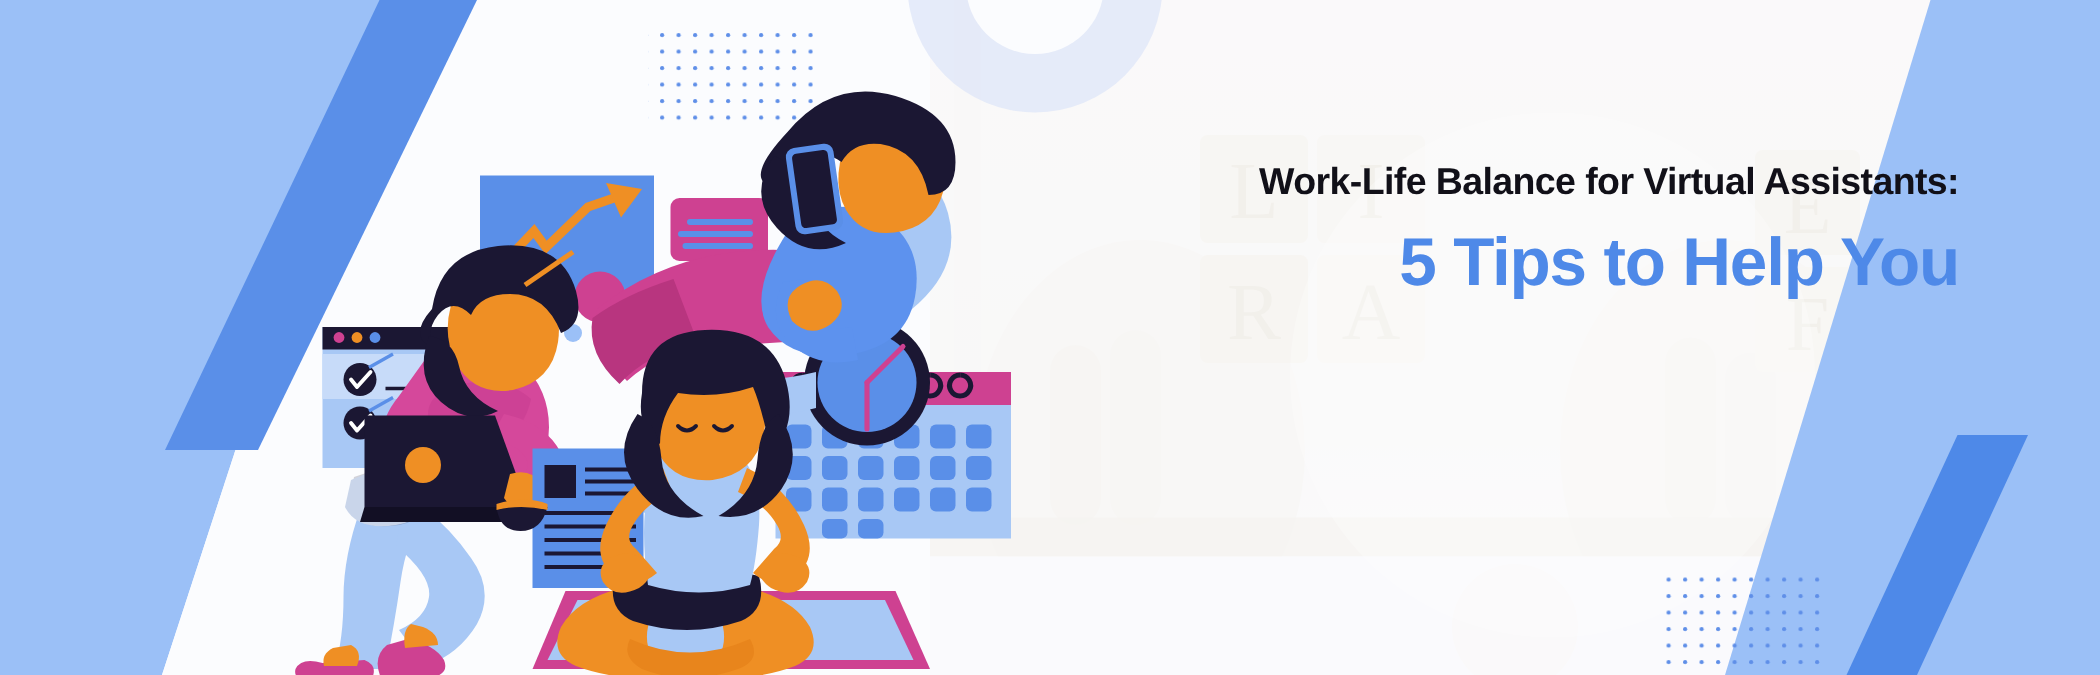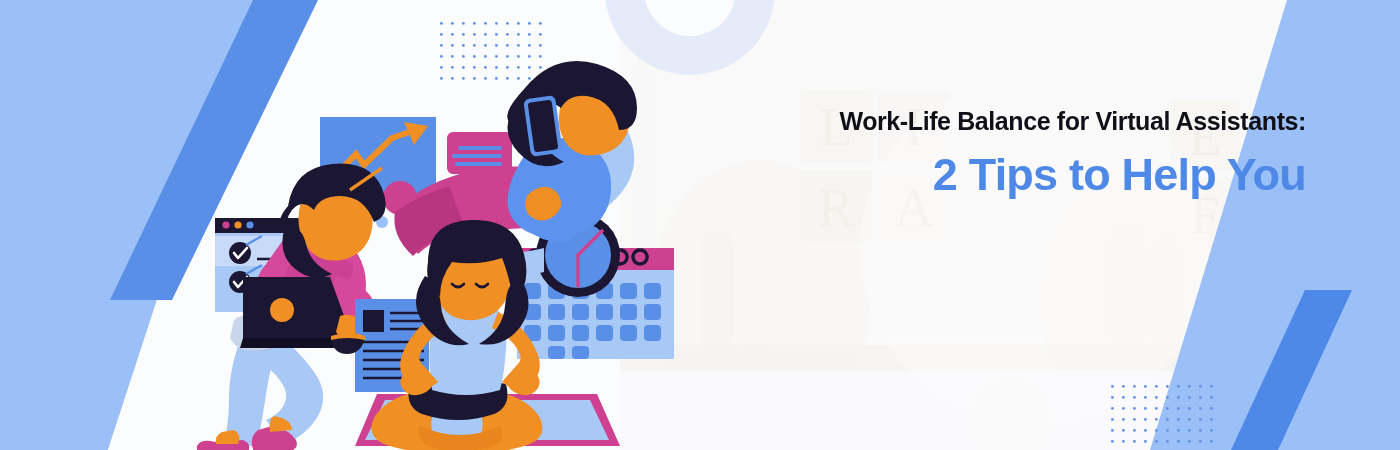--- a/index.html
+++ b/index.html
@@ -320,17 +320,17 @@
 
     <g>
       <path d="M331 338 q20 -4 34 0 q-4 16 -18 16 q-14 0 -16 -16z" fill="#1b1733"></path>
       <path d="M331 336 q20 -6 34 0 l0 4 q-18 -4 -34 0z" fill="#ef8f24"></path>
     </g>
   </svg>
 
   <div id="text-block">
     <div id="eyebrow">Work-Life Balance for Virtual Assistants:</div>
     <div id="headline">
-      <div class="headline-line">2 Tips to Help You</div>
+      <div class="headline-line">5 Tips to Help You</div>
     </div>
   </div>
 
 </div>
 
 </body></html>

